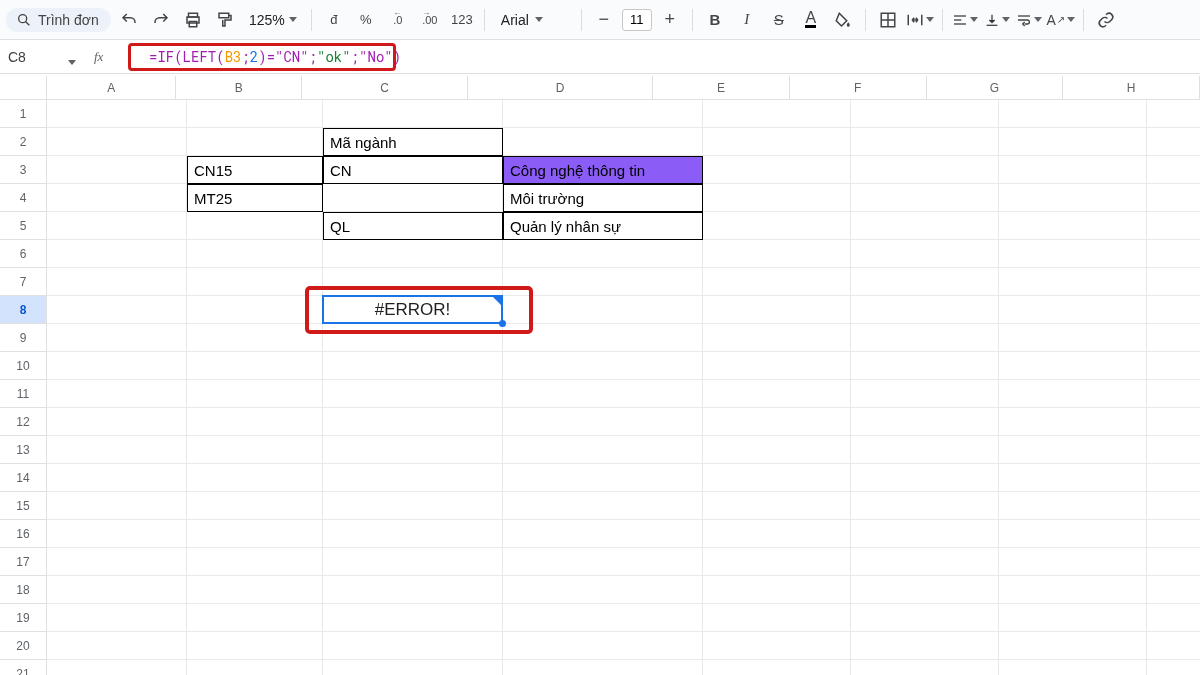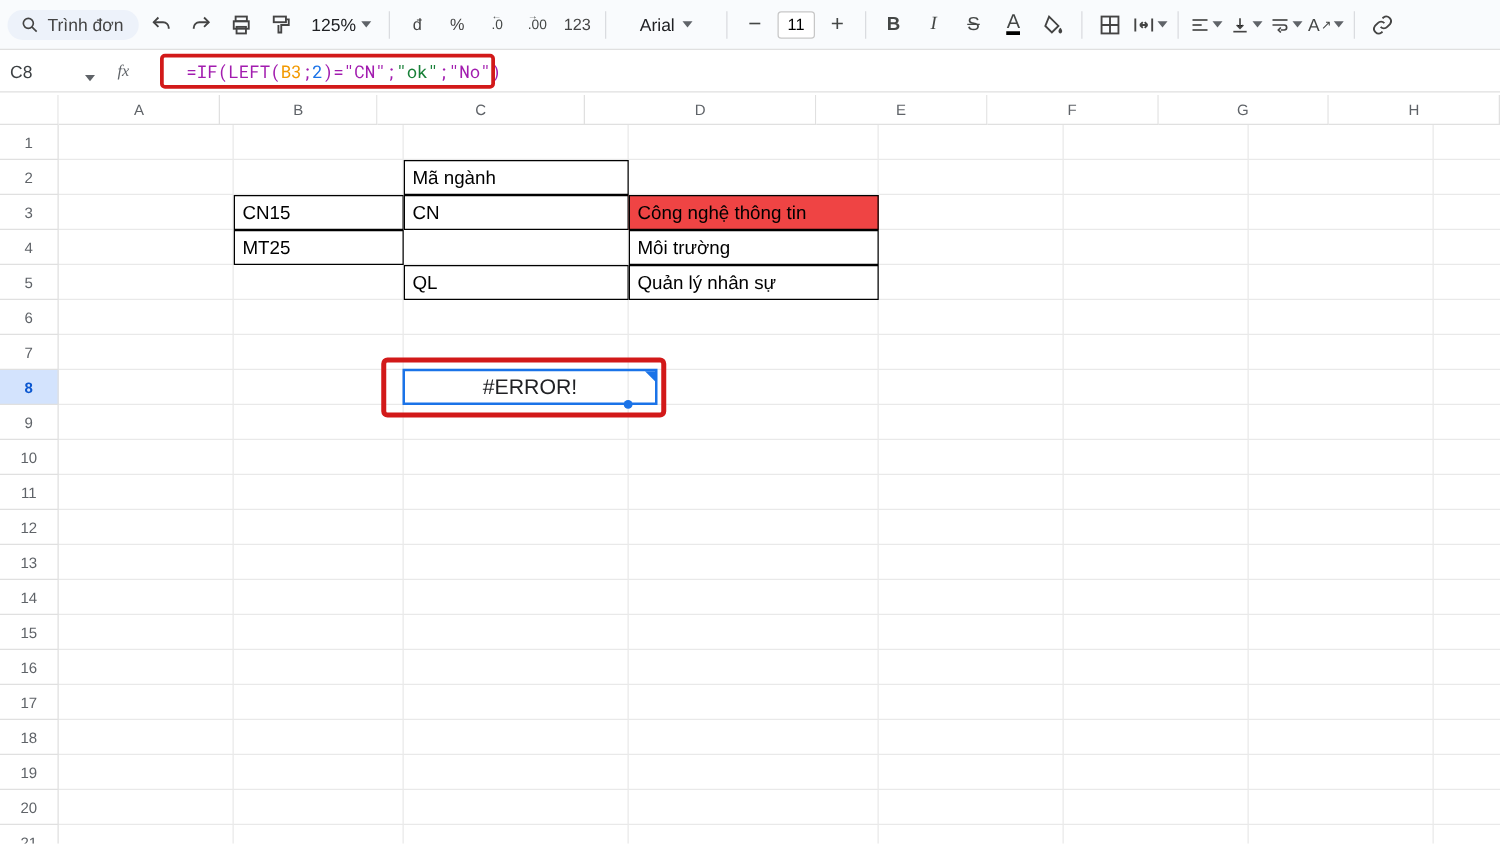--- a/index.html
+++ b/index.html
@@ -63,21 +63,21 @@
     font-size: 14px;
     color: #202124;
   }
   .font-box {
     display: flex;
     align-items: center;
     gap: 6px;
     padding: 0 8px;
     font-size: 14px;
     min-width: 80px;
-    justify-content: center;
+    justify-content: flex-start;
   }
   .size-input {
     width: 30px;
     height: 22px;
     border: 1px solid #c7c7c7;
     border-radius: 3px;
     text-align: center;
     font-size: 13px;
   }
   .txt-A { font-size: 16px; font-weight: 500; }
@@ -590,25 +590,25 @@
       <div class="cell " style="left: 140px; top: 560px; width: 136px; height: 28px;"></div>
       <div class="cell " style="left: 276px; top: 560px; width: 180px; height: 28px;"></div>
       <div class="cell " style="left: 456px; top: 560px; width: 200px; height: 28px;"></div>
       <div class="cell " style="left: 656px; top: 560px; width: 148px; height: 28px;"></div>
       <div class="cell " style="left: 804px; top: 560px; width: 148px; height: 28px;"></div>
       <div class="cell " style="left: 952px; top: 560px; width: 148px; height: 28px;"></div>
       <div class="cell " style="left: 1100px; top: 560px; width: 148px; height: 28px;"></div>
       <div class="cell bord-t bord-b bord-l bord-r" style="left: 276px; top: 28px; width: 180px; height: 28px; border-width: 1px; border-style: solid; border-color: rgb(0, 0, 0); background: rgb(255, 255, 255); z-index: 2;">Mã ngành</div>
       <div class="cell bord-t bord-b bord-l bord-r" style="left: 140px; top: 56px; width: 136px; height: 28px; border-width: 1px; border-style: solid; border-color: rgb(0, 0, 0); background: rgb(255, 255, 255); z-index: 2;">CN15</div>
       <div class="cell bord-t bord-b bord-l bord-r" style="left: 276px; top: 56px; width: 180px; height: 28px; border-width: 1px; border-style: solid; border-color: rgb(0, 0, 0); background: rgb(255, 255, 255); z-index: 2;">CN</div>
-      <div class="cell bord-t bord-b bord-l bord-r" style="left: 456px; top: 56px; width: 200px; height: 28px; border-width: 1px; border-style: solid; border-color: rgb(0, 0, 0); background: #ef4444; z-index: 2;">Công nghệ thông tin</div>
+      <div class="cell bord-t bord-b bord-l bord-r" style="left: 456px; top: 56px; width: 200px; height: 28px; border-width: 1px; border-style: solid; border-color: rgb(0, 0, 0); background: #8b5cf6; z-index: 2;">Công nghệ thông tin</div>
       <div class="cell bord-t bord-b bord-l bord-r" style="left: 140px; top: 84px; width: 136px; height: 28px; border-width: 1px; border-style: solid; border-color: rgb(0, 0, 0); background: rgb(255, 255, 255); z-index: 2;">MT25</div>
       <div class="cell bord-t bord-b bord-l bord-r" style="left: 456px; top: 84px; width: 200px; height: 28px; border-width: 1px; border-style: solid; border-color: rgb(0, 0, 0); background: rgb(255, 255, 255); z-index: 2;">Môi trường</div>
       <div class="cell bord-t bord-b bord-l bord-r" style="left: 276px; top: 112px; width: 180px; height: 28px; border-width: 1px; border-style: solid; border-color: rgb(0, 0, 0); background: rgb(255, 255, 255); z-index: 2;">QL</div>
       <div class="cell bord-t bord-b bord-l bord-r" style="left: 456px; top: 112px; width: 200px; height: 28px; border-width: 1px; border-style: solid; border-color: rgb(0, 0, 0); background: rgb(255, 255, 255); z-index: 2;">Quản lý nhân sự</div>
-      <div class="selcell" style="left: 275px; top: 195px; width: 204px; height: 29px; z-index: 4;">
+      <div class="selcell" style="left: 275px; top: 195px; width: 181px; height: 29px; z-index: 4;">
         <span>#ERROR!</span>
         <div class="tri"></div>
       </div>
       <div class="selcorner" style="left: 452px; top: 220px; z-index: 5;"></div>
       <div class="sel-hl" style="left: 258px; top: 186px; width: 228px; height: 48px; z-index: 6;"></div>
     </div>
 </div>
 
 </body></html>

